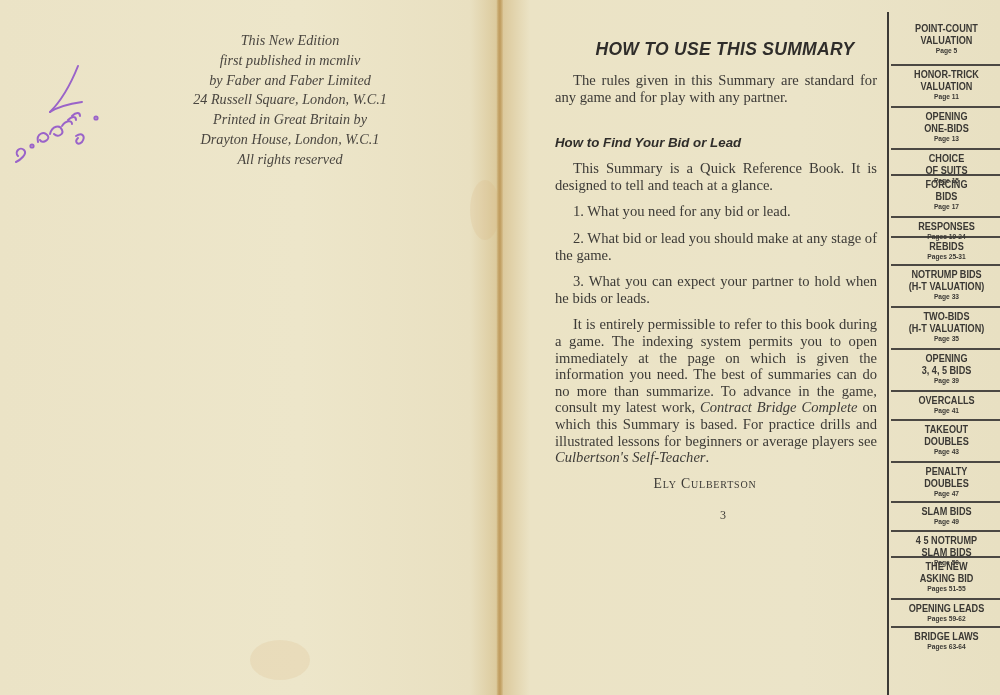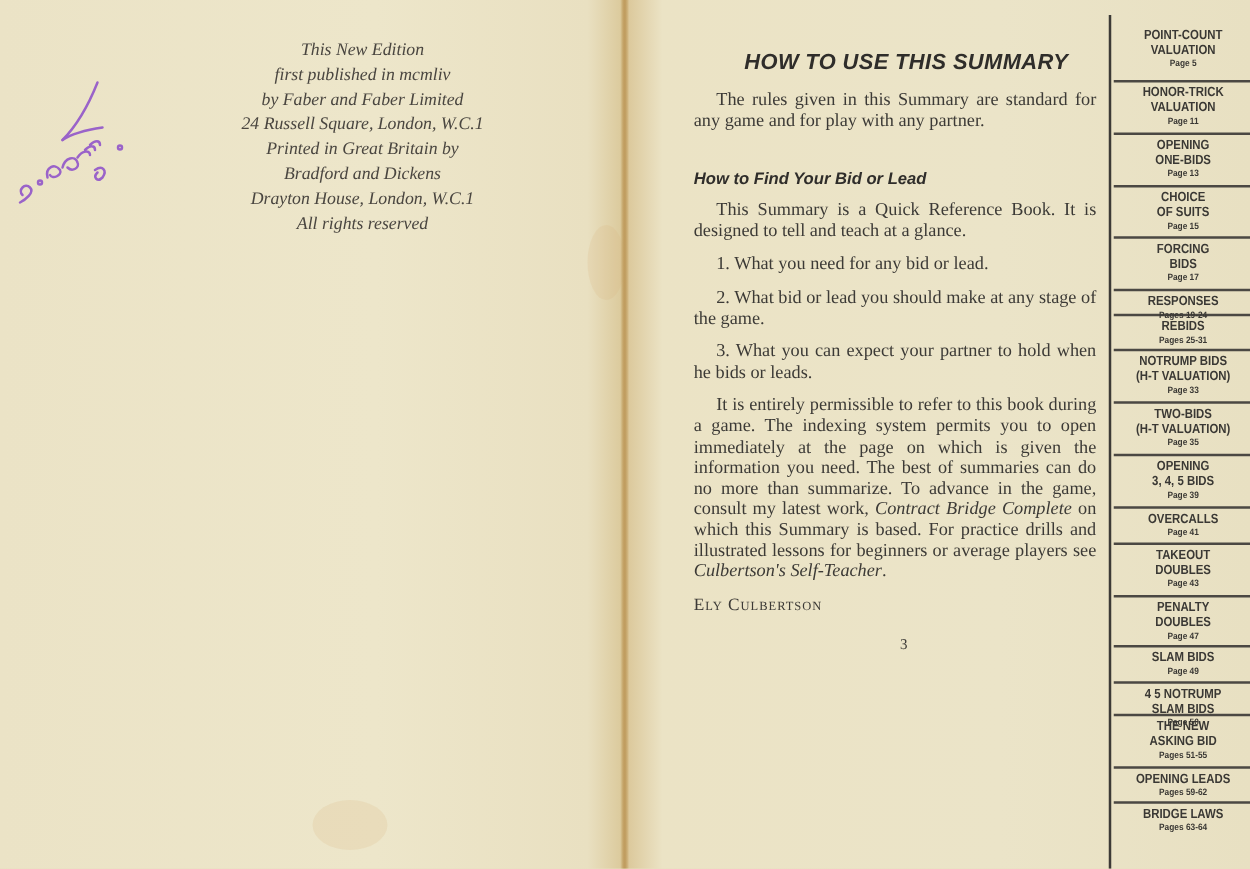--- a/index.html
+++ b/index.html
@@ -25,21 +25,21 @@
     .summary { position: absolute; left: 52px; top: 39px; width: 322px;
       font-family: "Liberation Serif", "DejaVu Serif", serif; color: #3c3a36; }
     .title { font-family: "Liberation Sans", "DejaVu Sans", sans-serif; font-weight: bold; font-style: italic;
       font-size: 17.5px; letter-spacing: 0.3px; text-align: center; color: #2f2d2a; margin-bottom: 12px; margin-left: 18px; }
     .para { font-size: 14.6px; line-height: 16.6px; text-align: justify; text-indent: 18px; margin-bottom: 11px; }
     .para em { font-style: italic; }
     .subhead { font-family: "Liberation Sans", "DejaVu Sans", sans-serif; font-weight: bold; font-style: italic;
       font-size: 13.3px; color: #2f2d2a; margin-top: 30px; margin-bottom: 10px; }
     .item { font-size: 14.6px; line-height: 16.6px; text-align: justify; text-indent: 18px; margin-bottom: 10px; }
     .sig { font-family: "Liberation Serif", "DejaVu Serif", serif; font-variant: small-caps; font-size: 13.8px;
-      letter-spacing: 0.8px; text-align: left; margin-right: 22px; margin-top: 10px; color: #3c3a36; }
+      letter-spacing: 0.8px; text-align: center; margin-right: 22px; margin-top: 10px; color: #3c3a36; }
     .pagenum { font-size: 12px; text-align: center; margin-top: 16px; margin-left: 14px; color: #3c3a36; }
 
     .index { position: absolute; left: 384px; top: 12px; width: 113px; height: 695px; border-left: 2px solid #3c3a36; }
     .index-item { position: relative; text-align: center; border-bottom: 2px solid #4b4843;
       font-family: "Liberation Sans", "DejaVu Sans", sans-serif; font-weight: bold; color: #3a3834;
       padding: 2px 2px 2px 4px; margin-left: 2px; }
     .index-item .lbl { display: block; font-size: 10.6px; line-height: 12.2px; letter-spacing: 0px;
       transform: scaleX(0.86); transform-origin: center; white-space: nowrap; }
     .index-item .pg { display: block; font-size: 7.4px; line-height: 9px; transform: scaleX(0.9); }
     .index-item:last-child { border-bottom: none; }
@@ -65,21 +65,20 @@
         <circle cx="90" cy="58" r="1.6"></circle>
       </g>
     </svg>
 
     <div class="imprint">
       <span class="line">This New Edition</span>
       <span class="line">first published in mcmliv</span>
       <span class="line">by Faber and Faber Limited</span>
       <span class="line">24 Russell Square, London, W.C.1</span>
       <span class="line">Printed in Great Britain by</span>
-      <span class="line">Bradford and Dickens</span>
       <span class="line">Drayton House, London, W.C.1</span>
       <span class="line">All rights reserved</span>
     </div>
   </div>
 
   <div class="spine"></div>
 
   <div class="page-right">
     <div class="summary">
       <div class="title">HOW TO USE THIS SUMMARY</div>
@@ -108,21 +107,21 @@
       <div class="index-item" style="height:42px;">
         <span class="lbl">HONOR-TRICK</span>
         <span class="lbl">VALUATION</span>
         <span class="pg">Page 11</span>
       </div>
       <div class="index-item" style="height:42px;">
         <span class="lbl">OPENING</span>
         <span class="lbl">ONE-BIDS</span>
         <span class="pg">Page 13</span>
       </div>
-      <div class="index-item" style="height:41px;">
+      <div class="index-item" style="height:26px;">
         <span class="lbl">CHOICE</span>
         <span class="lbl">OF SUITS</span>
         <span class="pg">Page 15</span>
       </div>
       <div class="index-item" style="height:42px;">
         <span class="lbl">FORCING</span>
         <span class="lbl">BIDS</span>
         <span class="pg">Page 17</span>
       </div>
       <div class="index-item" style="height:20px;">

